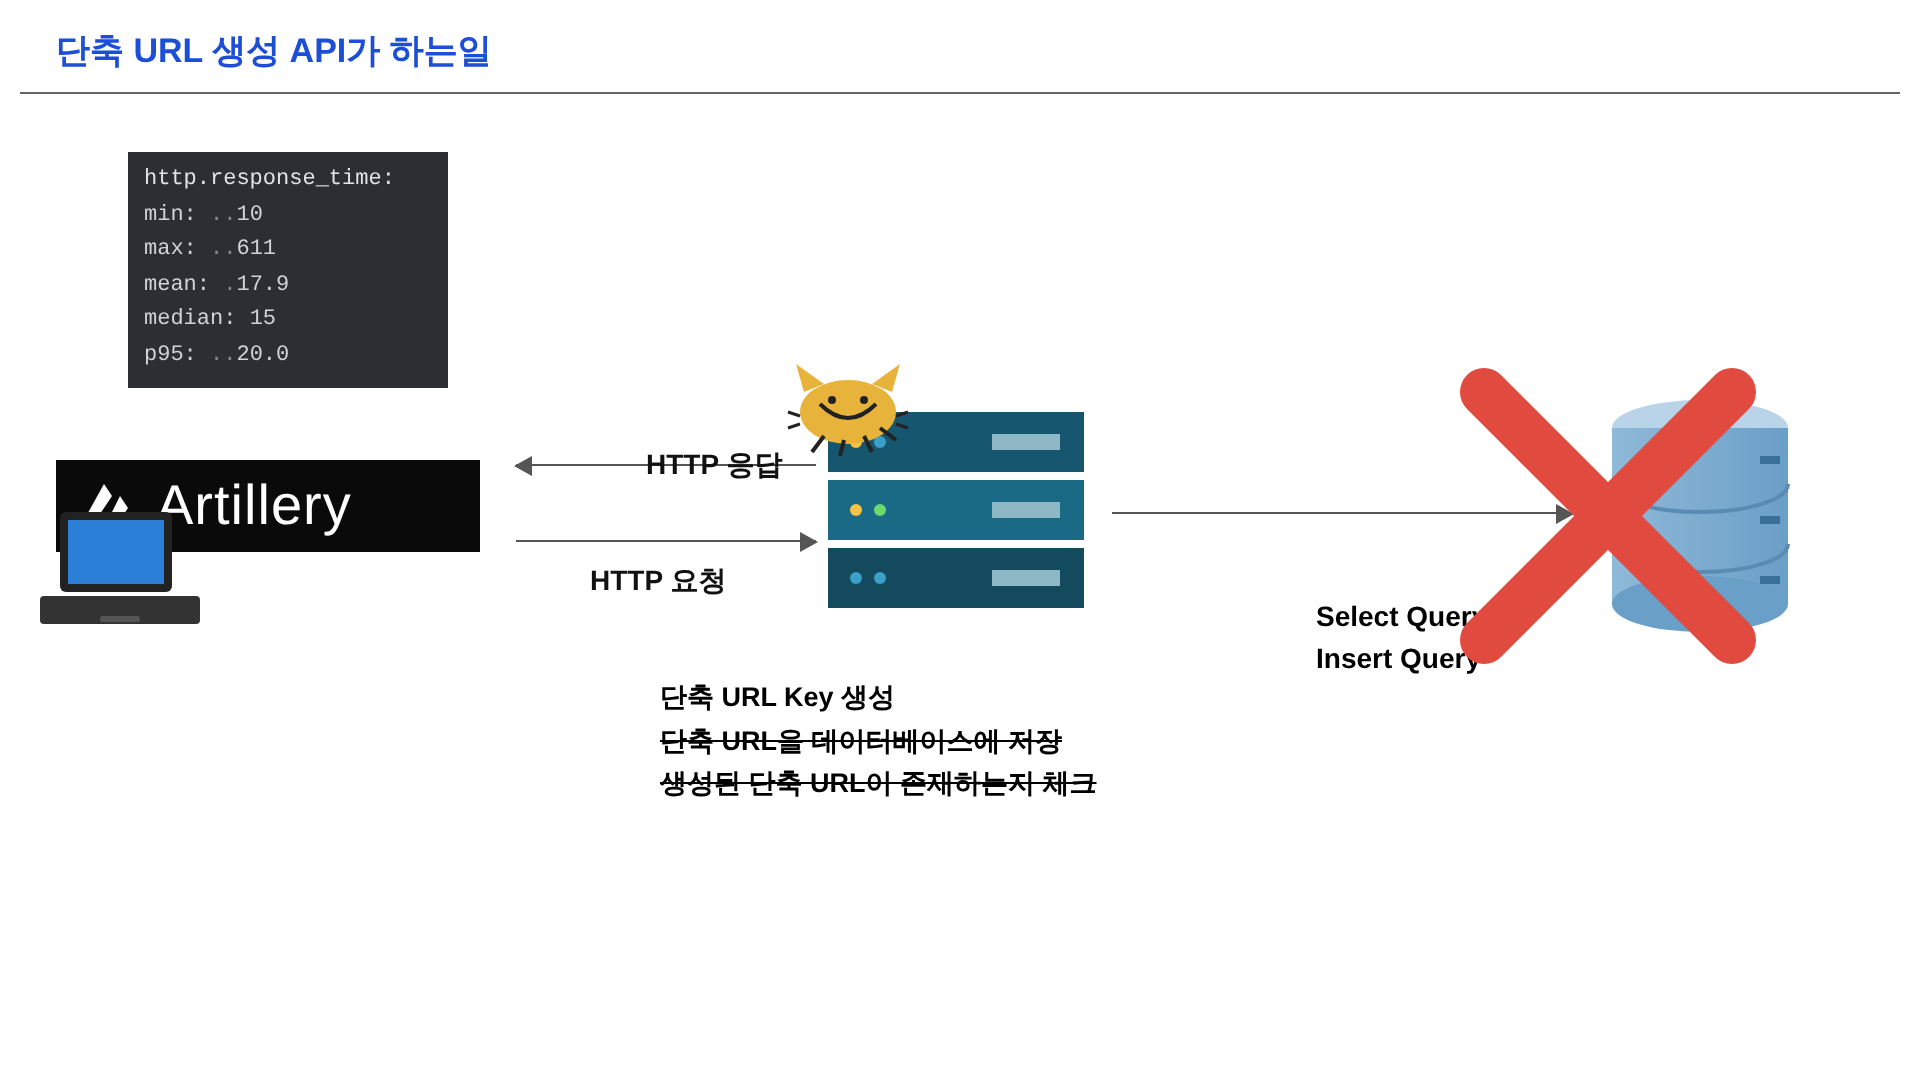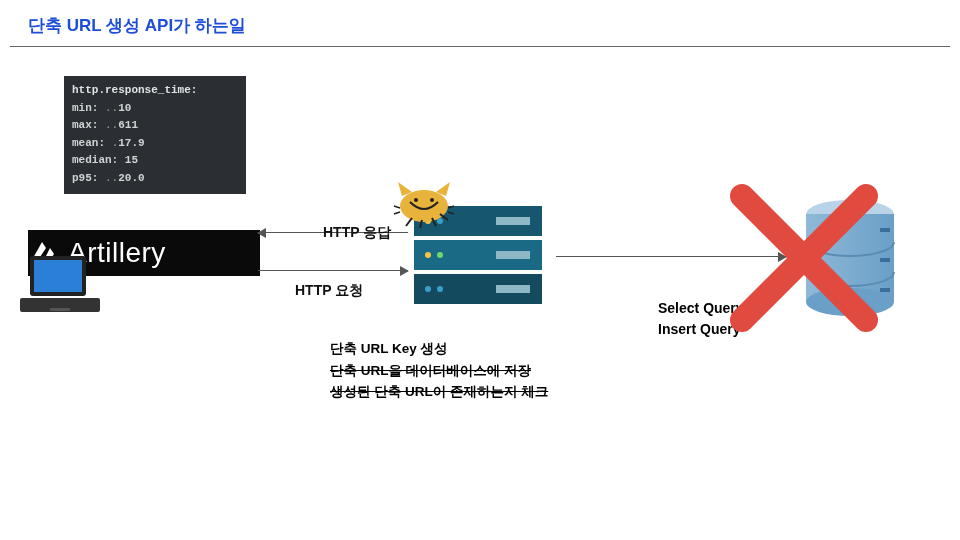--- a/index.html
+++ b/index.html
@@ -20,42 +20,41 @@
   .hr {
     position: absolute;
     left: 10px; right: 10px; top: 46px;
     height: 1px; background: #666;
   }
 
   
   .term {
     position: absolute;
     left: 64px; top: 76px;
-    width: 182px;
+    width: 160px;
     background: #2b2f33;
     color: #cfd3d6;
     font-family: "Courier New", monospace;
     font-size: 11px;
     line-height: 1.6;
     padding: 6px 8px;
-    font-weight: bold;
   }
   .term .hdr { color: #dfe3e6; }
   .term .row { white-space: pre; }
   .term .dots { color: #888; }
 
   
   .artillery {
     position: absolute;
     left: 28px; top: 230px;
-    width: 232px; height: 46px;
+    width: 212px; height: 46px;
     background: #0a0a0a;
     color: #fff;
     display: flex; align-items: center;
-    padding-left: 0;
+    padding-left: 10px;
     gap: 10px;
   }
   .artillery svg { flex: 0 0 auto; }
   .artillery span { font-size: 28px; font-weight: 400; letter-spacing: .5px; font-family: Arial, sans-serif;}
 
   
   .laptop {
     position: absolute;
     left: 20px; top: 252px;
     width: 80px; height: 66px;

